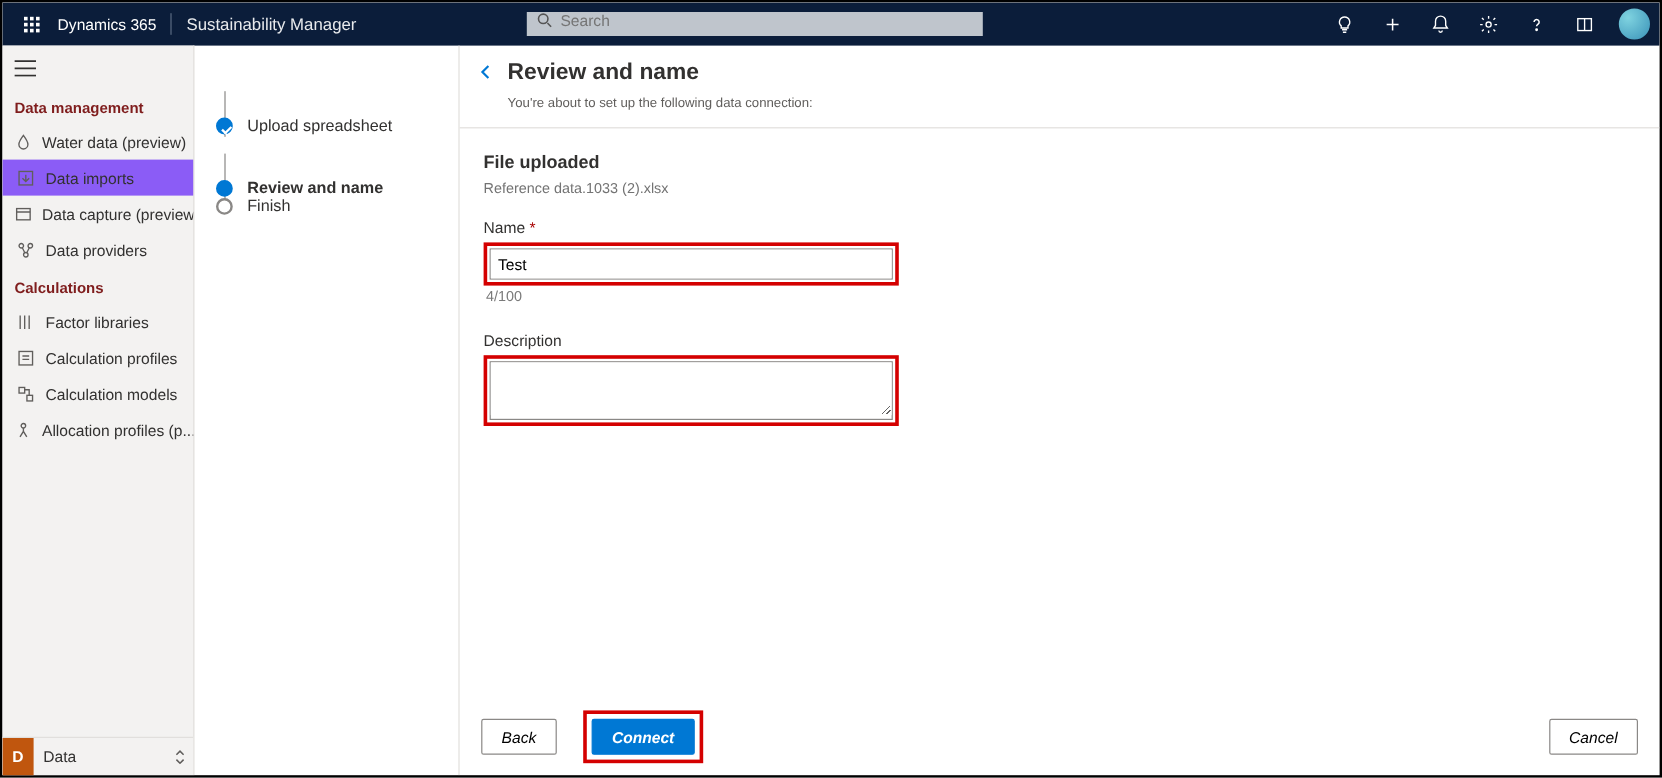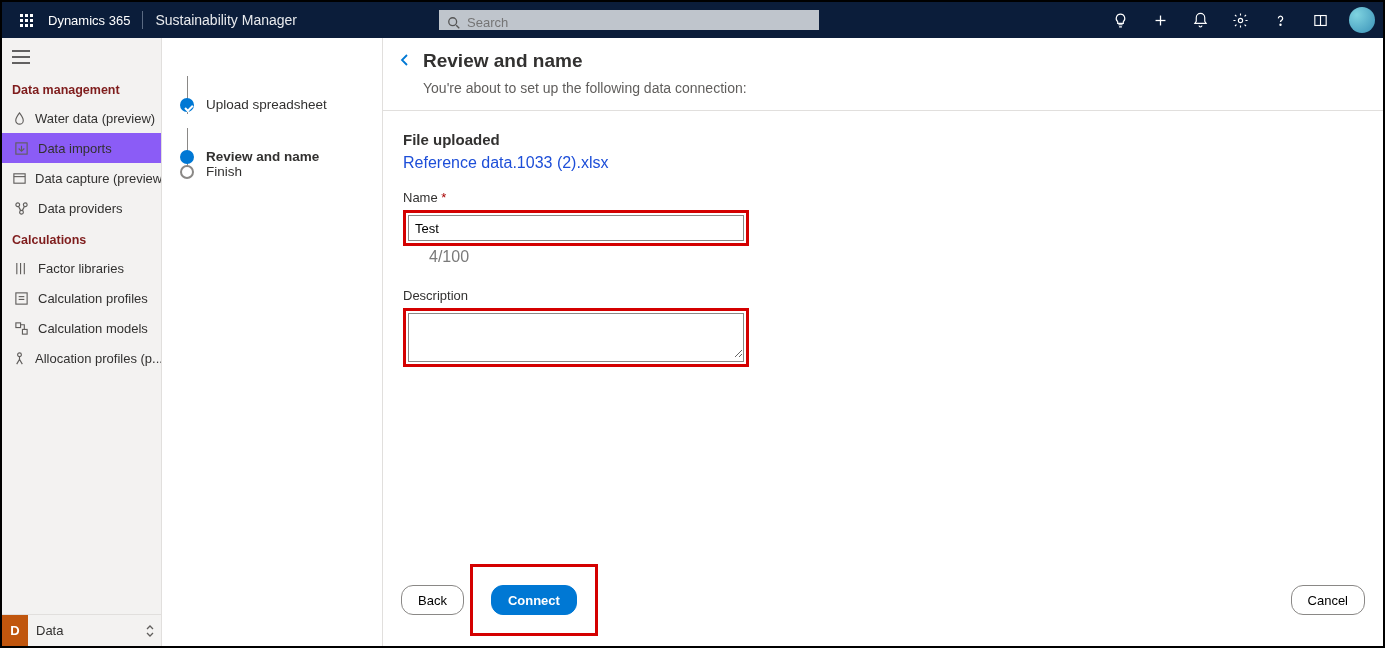--- a/index.html
+++ b/index.html
@@ -28,21 +28,21 @@
 }
 .waffle { display: grid; grid-template-columns: repeat(3,3px); grid-template-rows: repeat(3,3px); gap: 2px; }
 .waffle span { width: 3px; height: 3px; background: #fff; }
 .brand { font-weight: 400; font-size: 13px; margin-left: 6px; }
 .divider-v { width: 1px; height: 18px; background: #5a6a82; margin: 0 12px; }
 .module-name { font-size: 14px; color: #e8eaed; }
 .top-search {
   margin-left: auto; margin-right: auto;
   width: 380px; height: 20px;
   background: #bfc5cc;
-  display: flex; align-items: flex-end;
+  display: flex; align-items: flex-start;
   padding: 0 8px;
 }
 .top-search svg { width: 14px; height: 14px; margin-right: 6px; }
 .top-search input {
   flex: 1; border: none; background: transparent;
   font-size: 13px; color: #555; outline: none;
 }
 .top-icons { display: flex; align-items: center; gap: 4px; margin-left: auto; }
 .top-icon { width: 36px; height: 36px; display: flex; align-items: center; justify-content: center; cursor: pointer; }
 .top-icon svg { width: 17px; height: 17px; }
@@ -132,43 +132,43 @@
   position: relative;
 }
 .main-header {
   padding: 12px 20px 14px 14px;
   border-bottom: 1px solid #e1dfdd;
 }
 .title-row { display: flex; align-items: center; gap: 10px; }
 .back-arrow { color: #0078d4; cursor: pointer; }
 .back-arrow svg { width: 16px; height: 16px; }
 .page-title { font-size: 19px; font-weight: 600; }
-.subtitle { font-size: 14px; color: #605e5c; margin-top: 8px; padding-left: 26px; }
+.subtitle { font-size: 11px; color: #605e5c; margin-top: 8px; padding-left: 26px; }
 
 .form-area { padding: 20px 20px 20px 20px; }
 .sec-heading { font-size: 15px; font-weight: 600; margin-bottom: 6px; }
-.filename { font-size: 16px; color: #1d4ed8; margin-bottom: 18px; }
+.filename { font-size: 12px; color: #737373; margin-bottom: 18px; }
 
 .field { margin-bottom: 22px; }
 .field-label { font-size: 13px; margin-bottom: 5px; }
 .req { color: #a80000; }
 .input-wrap {
   border: 3px solid #d40000; padding: 2px;
   width: 346px;
 }
 .input-inner {
   border: 1px solid #8a8886; height: 26px;
   display: flex; align-items: center;
 }
 .input-inner input {
   width: 100%; border: none; outline: none;
   font-size: 13px; padding: 0 6px;
   height: 100%;
 }
-.char-count { font-size: 16px; color: #7a7a7a; margin-top: 2px; padding-left: 2px; margin-left: 24px; }
+.char-count { font-size: 12px; color: #7a7a7a; margin-top: 2px; padding-left: 2px; }
 
 .textarea-wrap {
   border: 3px solid #d40000; padding: 2px;
   width: 346px;
 }
 .textarea-inner {
   border: 1px solid #8a8886;
 }
 .textarea-inner textarea {
   width: 100%; border: none; outline: none;
@@ -179,28 +179,29 @@
 
 .footer {
   position: absolute; bottom: 0; left: 0; right: 0;
   padding: 10px 18px;
   display: flex; align-items: center;
 }
 .btn {
   height: 30px; padding: 0 16px;
   border: 1px solid #8a8886; background: #fff;
   font-size: 13px; cursor: pointer;
-  border-radius: 12px;
+  border-radius: 2px;
+  font-style: italic;
 }
 .btn.primary {
   background: #0078d4; color: #fff; border-color: #0078d4;
   font-weight: 600;
 }
 .connect-wrap {
-  border: 3px solid #d40000; padding: 18px; margin-left: 6px;
+  border: 3px solid #d40000; padding: 4px; margin-left: 22px;
 }
 .footer-right { margin-left: auto; }
 </style>
 </head>
 <body>
 
 <div class="topbar">
   <div class="app-launcher">
     <div class="waffle">
         <span></span>

